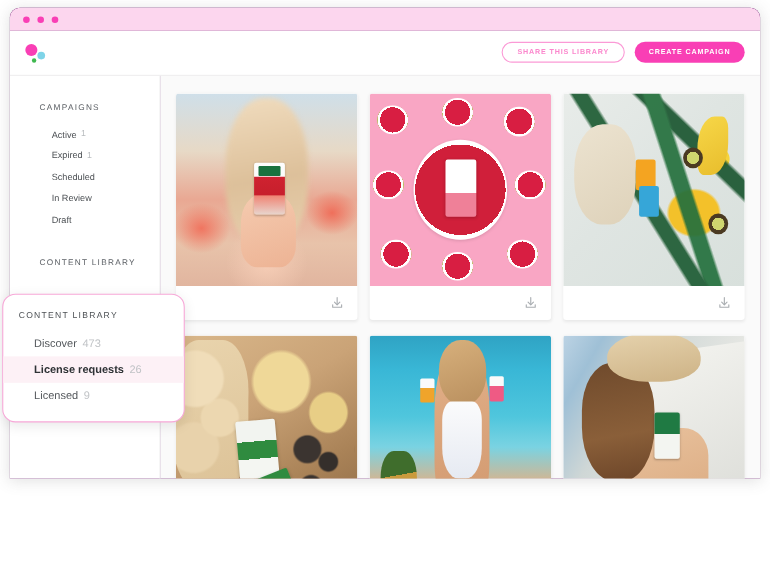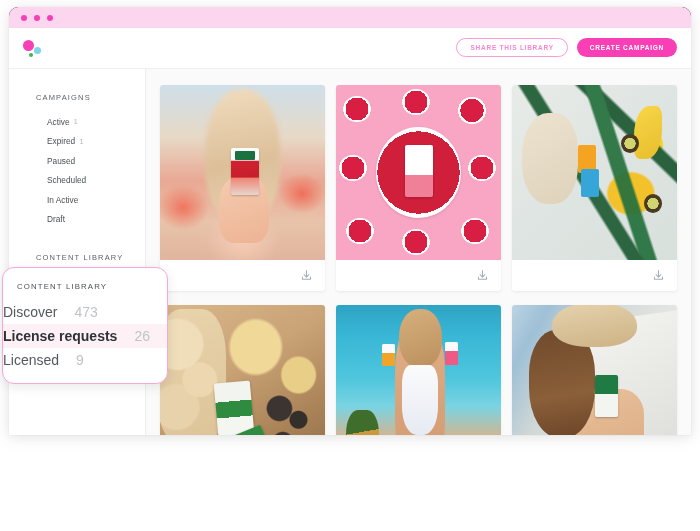--- a/index.html
+++ b/index.html
@@ -220,28 +220,29 @@
     padding: 14px 0 0 0;
   }
   .popup-title {
     font-size: 7.8px;
     letter-spacing: 1.15px;
     color: #4c5054;
     padding-left: 14px;
     margin-bottom: 9px;
   }
   .popup-item {
-    font-size: 14px;
+    font-size: 10px;
     color: #54585c;
     height: 24px;
     display: flex;
     align-items: center;
+    padding-left: 28px;
     cursor: pointer;
   }
-  .popup-item .count { color: #c0c3c6; margin-left: 17px; }
+  .popup-item .count { color: #c0c3c6; margin-left: 5px; }
   .popup-item.active {
     background: #fdf1f6;
     font-weight: bold;
     color: #2f3336;
   }
   .popup-item.active .count { font-weight: normal; color: #c0c3c6; }
 
   
   .ph { position: absolute; inset: 0; }
 
@@ -483,29 +484,25 @@
 
       <div class="nav-item">
         <span>Active</span>
         <span class="count">1</span>
       </div>
       <div class="nav-item">
         <span>Expired</span>
         <span class="count">1</span>
       </div>
       <div class="nav-item">
-        <span>Paused</span>
-        <span class="count"></span>
-      </div>
-      <div class="nav-item">
         <span>Scheduled</span>
         <span class="count"></span>
       </div>
       <div class="nav-item">
-        <span>In Active</span>
+        <span>In Review</span>
         <span class="count"></span>
       </div>
       <div class="nav-item">
         <span>Draft</span>
         <span class="count"></span>
       </div>
 
       <div class="nav-section-title">CONTENT LIBRARY</div>
 
       <div class="sidebar-footer">

